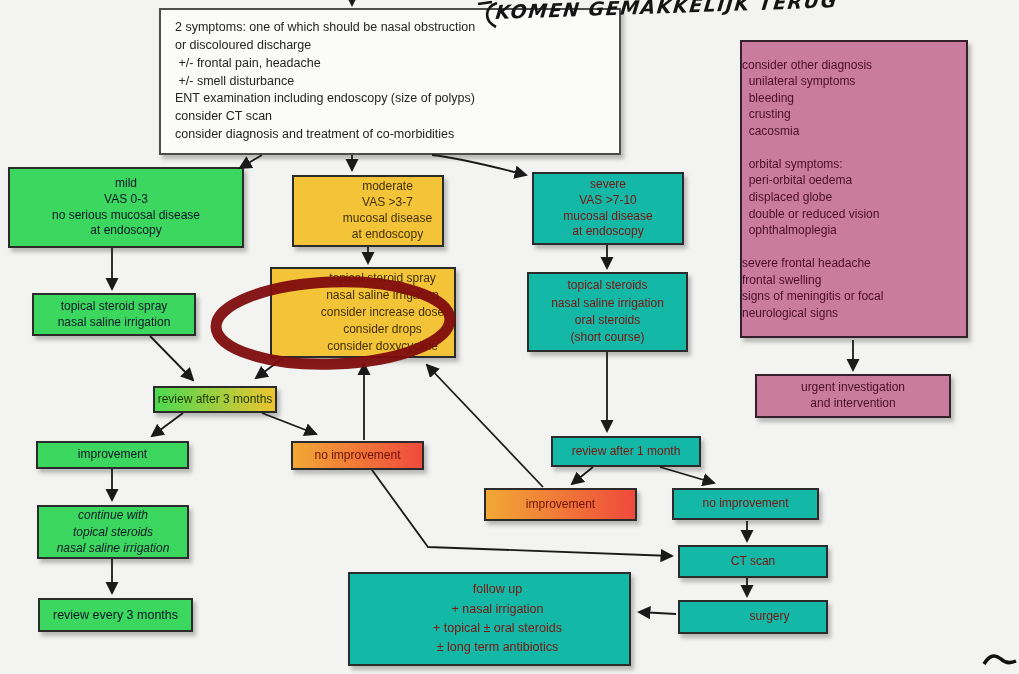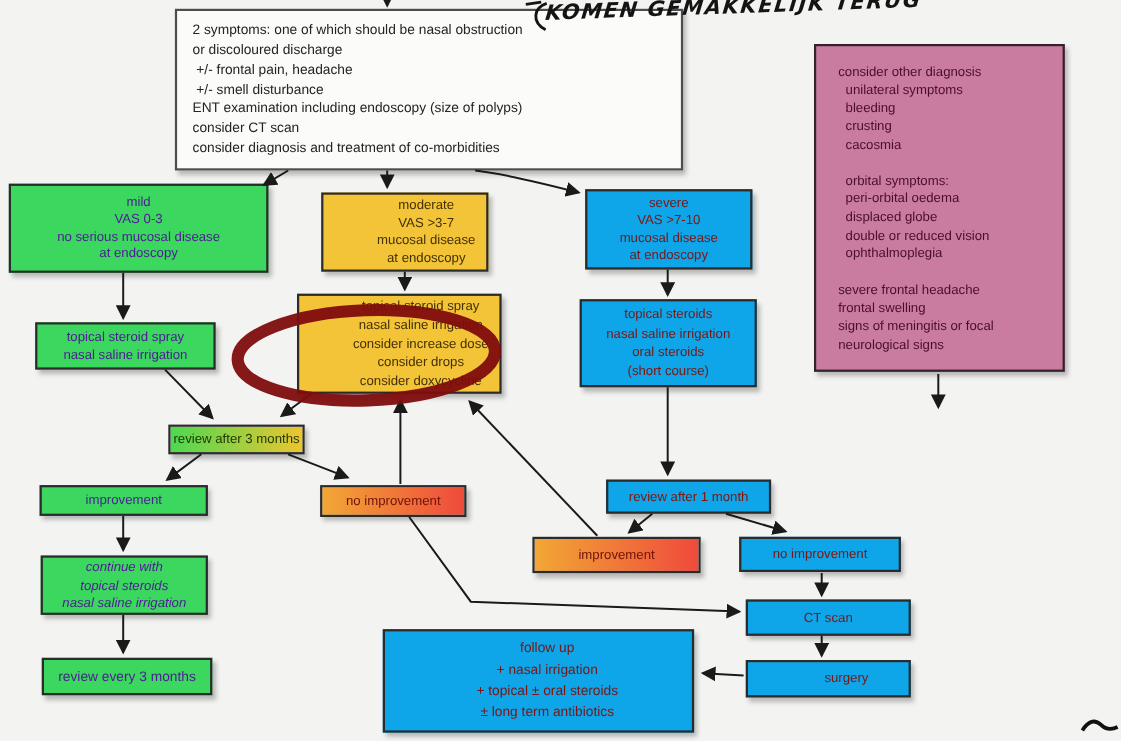--- a/index.html
+++ b/index.html
@@ -6,29 +6,29 @@
   #stage{position:relative;width:1019px;height:674px;background:#f3f3f1;overflow:hidden;
          font-family:"Liberation Sans",sans-serif;}
   .node{position:absolute;box-sizing:border-box;border:2px solid #2b2b2b;
         display:flex;align-items:center;justify-content:center;text-align:center;
         font-size:12px;line-height:1.32;z-index:2;
         box-shadow:3px 4px 4px rgba(110,110,110,.45);}
   .node span{white-space:pre;}
   .left{justify-content:flex-start;text-align:left;}
   
   .white {background:#fbfbfa;border-color:#4d4d4d;color:#242424;margin-left:39px;}
-  .green {background:#3bd75e;color:#4c1d95;}
+  .green {background:#3bd75e;color:#0f172a;}
   .orange{background:#f3c437;color:#433005;padding-left:39px;}
-  .red   {background:#0ea5e9;color:#7c1510;}
+  .red   {background:#14b8a6;color:#7c1510;}
   .pink  {background:#c97c9e;color:#4b0d2c;border-color:#33222b;}
   .grad-green-yellow{background:linear-gradient(90deg,#4cd950,#edc52f);color:#203a05;}
   .grad-orange-red  {background:linear-gradient(90deg,#f2a735,#ef4a3c);color:#6e1408;}
   
   .n-criteria{left:120px;top:8px;width:462px;height:147px;font-size:12.5px;line-height:1.42;padding-left:14px;}
-  .n-otherdx {left:740px;top:40px;width:228px;height:298px;padding-left:20px;line-height:1.38;}
+  .n-otherdx {left:740px;top:40px;width:228px;height:298px;line-height:1.38;}
   .n-urgent  {left:755px;top:374px;width:196px;height:44px;}
   .n-mild    {left:8px;  top:167px;width:236px;height:81px;}
   .n-moderate{left:292px;top:175px;width:152px;height:72px;}
   .n-severe  {left:532px;top:172px;width:152px;height:73px;}
   .n-mildtx  {left:32px; top:293px;width:164px;height:43px;}
   .n-modtx   {left:270px;top:267px;width:186px;height:91px;line-height:1.42;}
   .n-sevtx   {left:527px;top:272px;width:161px;height:80px;line-height:1.45;}
   .n-rev3    {left:153px;top:386px;width:124px;height:27px;}
   .n-imp1    {left:36px; top:441px;width:153px;height:28px;}
   .n-noimp1  {left:291px;top:441px;width:133px;height:29px;}
@@ -74,20 +74,24 @@
   displaced globe
   double or reduced vision
   ophthalmoplegia
 
 severe frontal headache
 frontal swelling
 signs of meningitis or focal
 neurological signs</span>
   </div>
 
+  <div class="node pink n-urgent">
+    <span>urgent investigation
+and intervention</span>
+  </div>
 
   <div class="node green n-mild">
     <span>mild
 VAS 0-3
 no serious mucosal disease
 at endoscopy</span>
   </div>
 
   <div class="node orange n-moderate">
     <span>moderate

